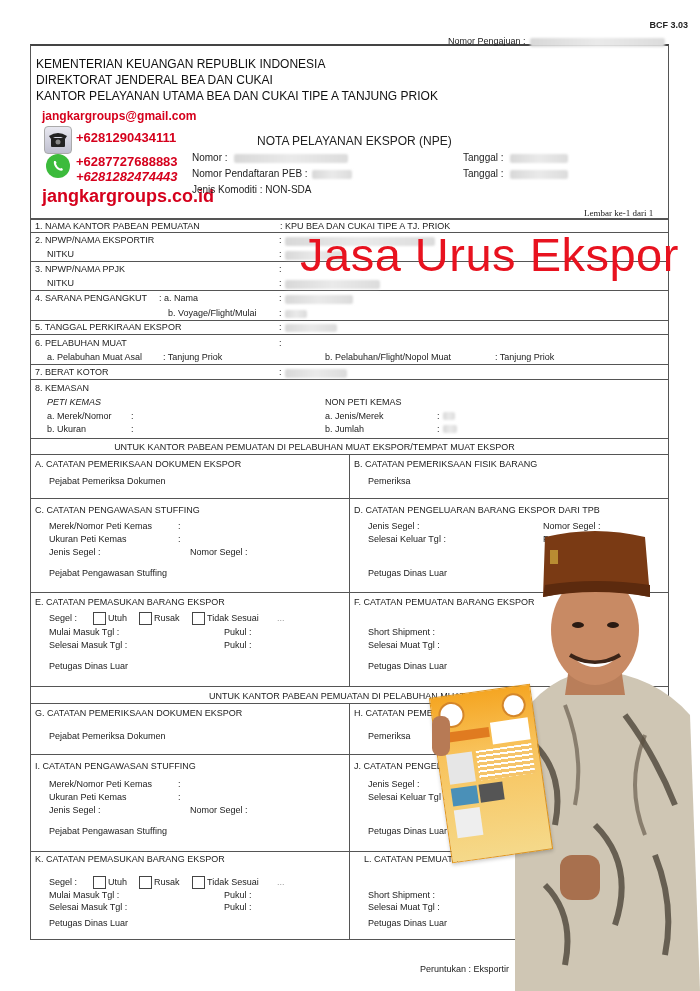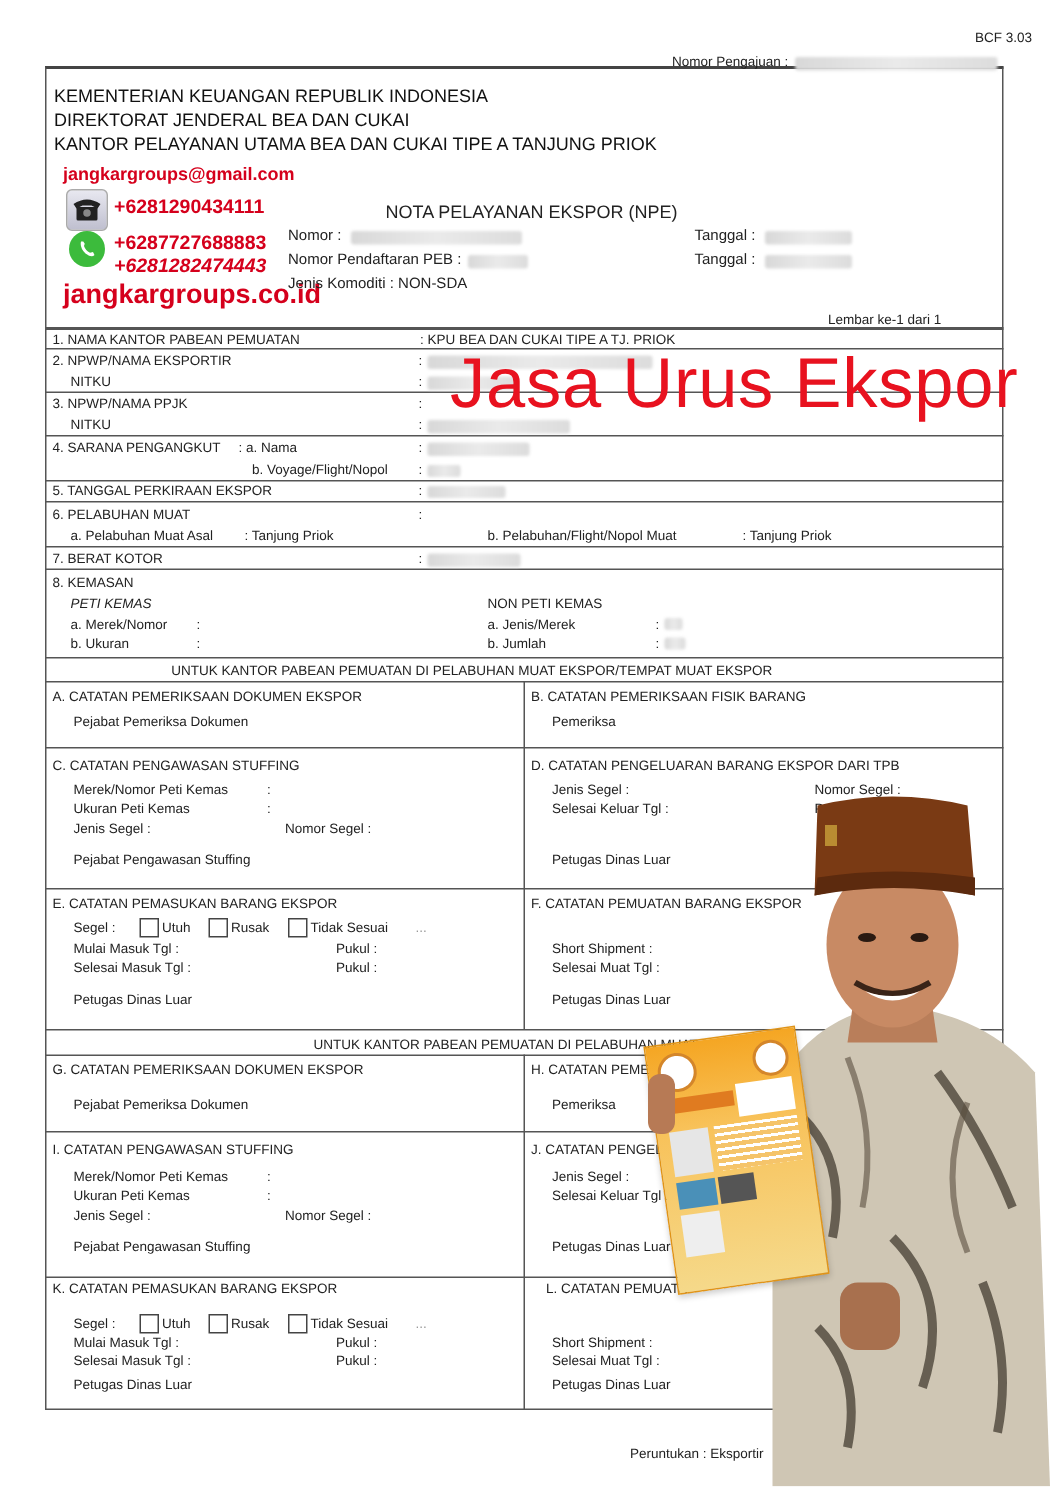--- a/index.html
+++ b/index.html
@@ -19,21 +19,21 @@
   .checkbox { position:absolute; width:11px; height:11px; border:1px solid #444; background:#fff; }
   .watermark { position:absolute; left:300px; top:231px; font-size:47px; color:#e8121f; letter-spacing:0.5px;
                font-family:"Liberation Sans", sans-serif; line-height:1; }
   .center { text-align:center; }
   
   .person { position:absolute; left:505px; top:525px; width:195px; height:466px; }
 </style>
 </head>
 <body>
 
-<div class="abs t9" style="right:12px; top:20px;">BCF 3.03</div>
+<div class="abs t9" style="right:12px; top:20px;font-weight:bold;">BCF 3.03</div>
 
 <div class="form"></div>
 
 <div class="abs t9" style="left:448px; top:36px;">Nomor Pengajuan :</div>
 <div class="blur" style="left:530px; top:38px; width:135px; height:9px;"></div>
 
 <div class="abs hdr" style="left:36px; top:57px;">KEMENTERIAN KEUANGAN REPUBLIK INDONESIA</div>
 <div class="abs hdr" style="left:36px; top:73px;">DIREKTORAT JENDERAL BEA DAN CUKAI</div>
 <div class="abs hdr" style="left:36px; top:89px;">KANTOR PELAYANAN UTAMA BEA DAN CUKAI TIPE A TANJUNG PRIOK</div>
 
@@ -61,21 +61,21 @@
 
 <div class="abs t10" style="left:192px; top:152px;">Nomor :</div>
 <div class="blur" style="left:234px; top:154px; width:114px; height:9px;"></div>
 <div class="abs t10" style="left:192px; top:168px;">Nomor Pendaftaran PEB :</div>
 <div class="blur" style="left:312px; top:170px; width:40px; height:9px;"></div>
 <div class="abs t10" style="left:192px; top:184px;">Jenis Komoditi : NON-SDA</div>
 <div class="abs t10" style="left:463px; top:152px;">Tanggal :</div>
 <div class="blur" style="left:510px; top:154px; width:58px; height:9px;"></div>
 <div class="abs t10" style="left:463px; top:168px;">Tanggal :</div>
 <div class="blur" style="left:510px; top:170px; width:58px; height:9px;"></div>
-<div class="abs t9" style="left:552px; top:208px;">Lembar ke-1 dari 1</div>
+<div class="abs t9" style="left:584px; top:208px;font-family:Liberation Serif, serif;">Lembar ke-1 dari 1</div>
 
 <div class="hline thick" style="top:218px;"></div>
 <div class="hline" style="top:232px;"></div>
 <div class="hline" style="top:261px;"></div>
 <div class="hline" style="top:290px;"></div>
 <div class="hline" style="top:320px;"></div>
 <div class="hline" style="top:334px;"></div>
 <div class="hline" style="top:364px;"></div>
 <div class="hline" style="top:379px;"></div>
 <div class="hline" style="top:438px;"></div>
@@ -92,21 +92,21 @@
 <div class="blur" style="left:285px; top:251px; width:60px; height:9px;"></div>
 
 <div class="abs t9" style="left:35px; top:264px;">3. NPWP/NAMA PPJK</div>
 <div class="abs t9" style="left:47px; top:278px;">NITKU</div>
 <div class="abs t9" style="left:279px; top:264px;">:</div>
 <div class="abs t9" style="left:279px; top:278px;">:</div>
 <div class="blur" style="left:285px; top:280px; width:95px; height:9px;"></div>
 
 <div class="abs t9" style="left:35px; top:293px;">4. SARANA PENGANGKUT</div>
 <div class="abs t9" style="left:159px; top:293px;">: a. Nama</div>
-<div class="abs t9" style="left:168px; top:308px;">b. Voyage/Flight/Nopol</div>
+<div class="abs t9" style="left:168px; top:308px;">b. Voyage/Flight/Mulai</div>
 <div class="abs t9" style="left:279px; top:293px;">:</div>
 <div class="abs t9" style="left:279px; top:308px;">:</div>
 <div class="blur" style="left:285px; top:295px; width:68px; height:9px;"></div>
 <div class="blur" style="left:285px; top:310px; width:22px; height:8px;"></div>
 
 <div class="abs t9" style="left:35px; top:322px;">5. TANGGAL PERKIRAAN EKSPOR</div>
 <div class="abs t9" style="left:279px; top:322px;">:</div>
 <div class="blur" style="left:285px; top:324px; width:52px; height:8px;"></div>
 
 <div class="abs t9" style="left:35px; top:338px;">6. PELABUHAN MUAT</div>

